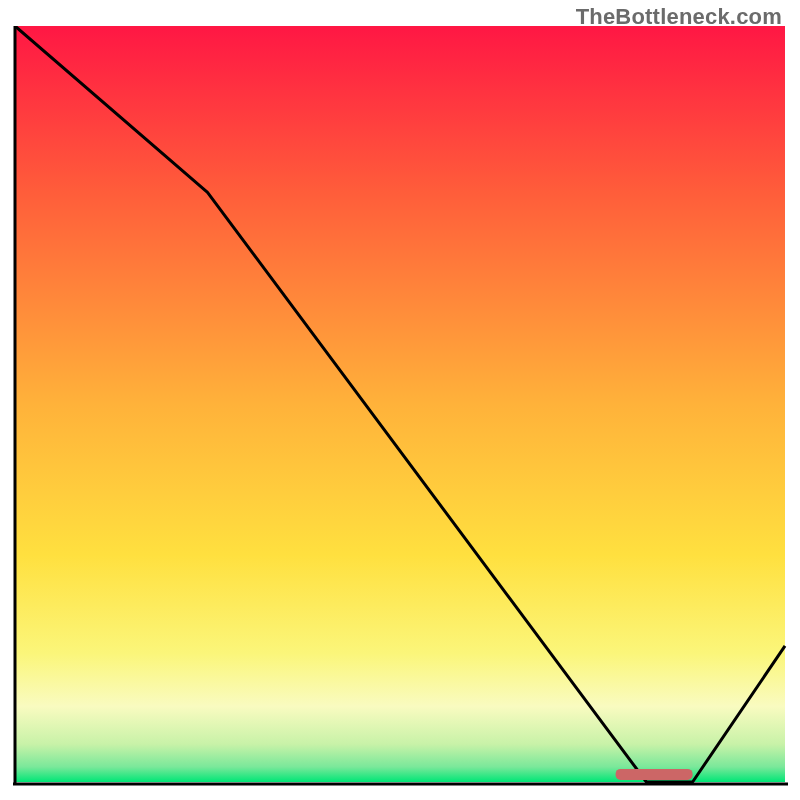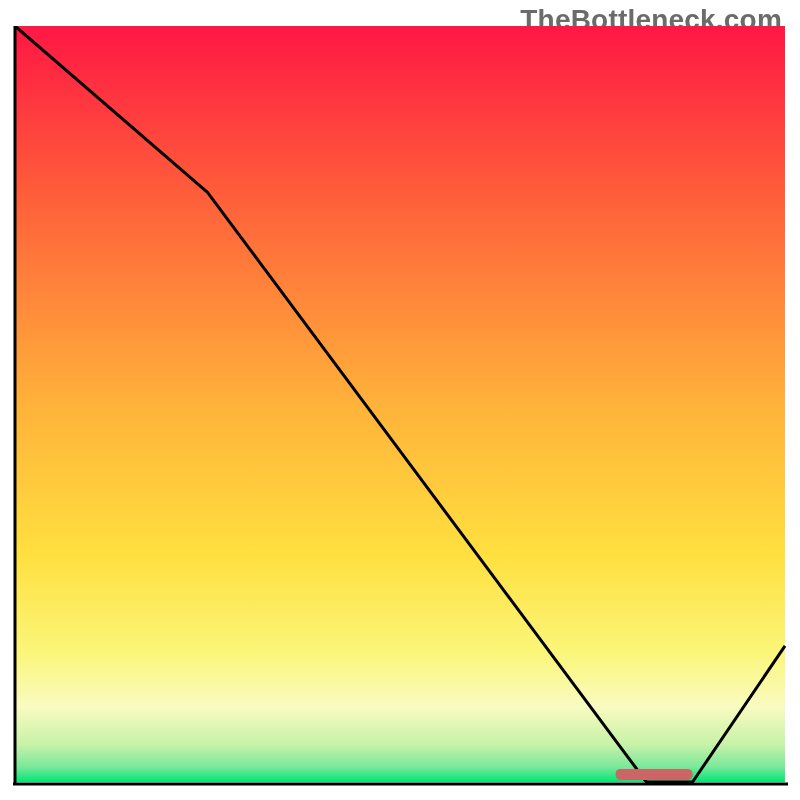--- a/index.html
+++ b/index.html
@@ -13,21 +13,21 @@
   }
   .root {
     position: relative;
     width: 800px;
     height: 800px;
   }
   .watermark {
     position: absolute;
     top: 4px;
     right: 18px;
-    font-size: 28px;
+    font-size: 22px;
     font-weight: 600;
     color: #6b6b6b;
     letter-spacing: 0.2px;
   }
   .plot {
     position: absolute;
     top: 26px;
     left: 12px;
     width: 776px;
     height: 762px;

